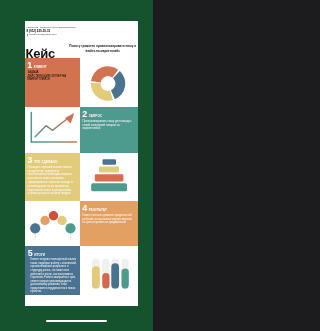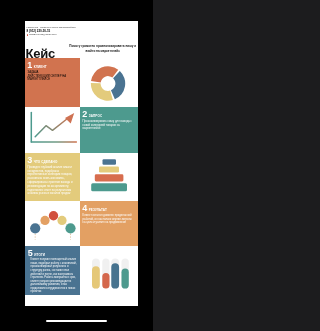--- a/index.html
+++ b/index.html
@@ -1,18 +1,18 @@
 <!DOCTYPE html>
 <html><head>
 <meta charset="utf-8">
 <style>
   * { margin:0; padding:0; box-sizing:border-box; }
   html,body { width:153px; height:331px; overflow:hidden; }
   body { background:#1c1c1e; font-family:"Liberation Sans", sans-serif; -webkit-font-smoothing:antialiased; }
-  .screen { position:absolute; left:0; top:0; width:153px; height:331px; background:#000000; }
+  .screen { position:absolute; left:0; top:0; width:153px; height:331px; background:#14532d; }
   .page { position:absolute; left:25px; top:21px; width:113px; height:285px; background:#ffffff; overflow:hidden; }
 
   
   .hdr { position:absolute; left:0; top:0; width:113px; height:37px; }
   .hdr .c1 { position:absolute; left:1.6px; top:4.6px; font-size:2.3px; letter-spacing:.04px; color:#2e2e2e; white-space:nowrap; }
   .hdr .c2 { position:absolute; left:1.6px; top:8.3px; font-size:3.0px; font-weight:bold; letter-spacing:-0.02px; color:#0c0c0c; white-space:nowrap; }
   .hdr .c3 { position:absolute; left:3.9px; top:12.1px; font-size:2.4px; color:#3a3a3a; white-space:nowrap; }
   .hdr .dot { position:absolute; left:1.6px; top:12.8px; width:1.8px; height:1.8px; border-radius:50%; background:#d1503c; }
   .hdr .title { position:absolute; left:0.6px; top:25.8px; font-size:13px; font-weight:bold; letter-spacing:-0.25px; color:#111; line-height:1; }
   .hdr .tag { position:absolute; left:42.5px; top:23.1px; width:70.5px; font-size:3.05px; font-weight:bold; line-height:1.65; color:#141414; text-align:center; }

